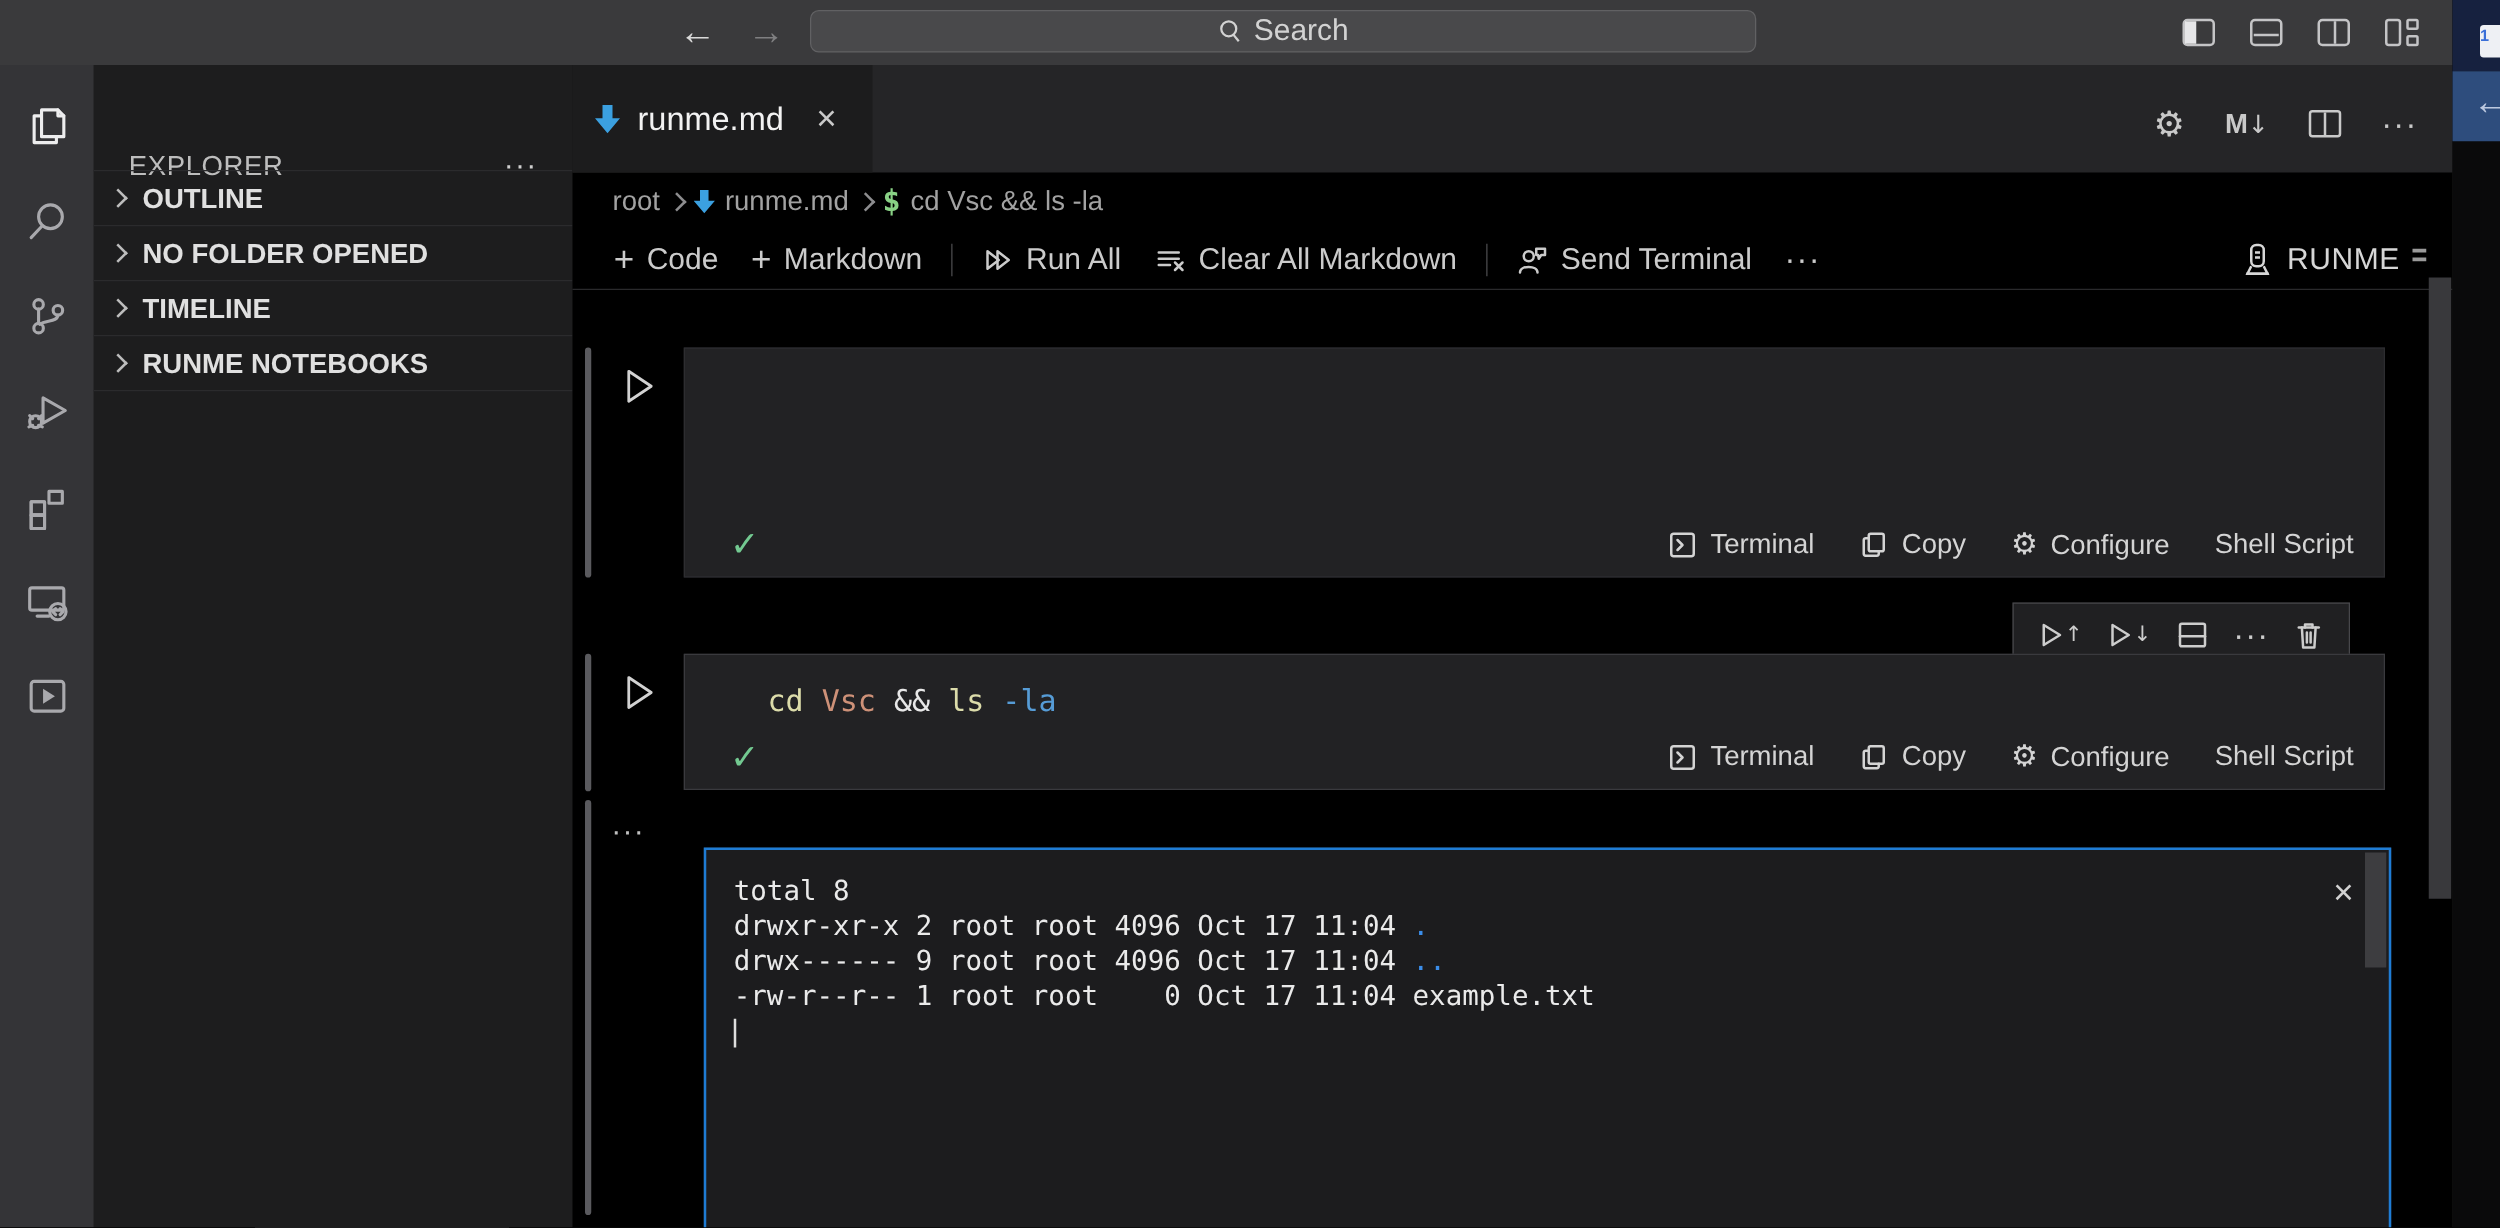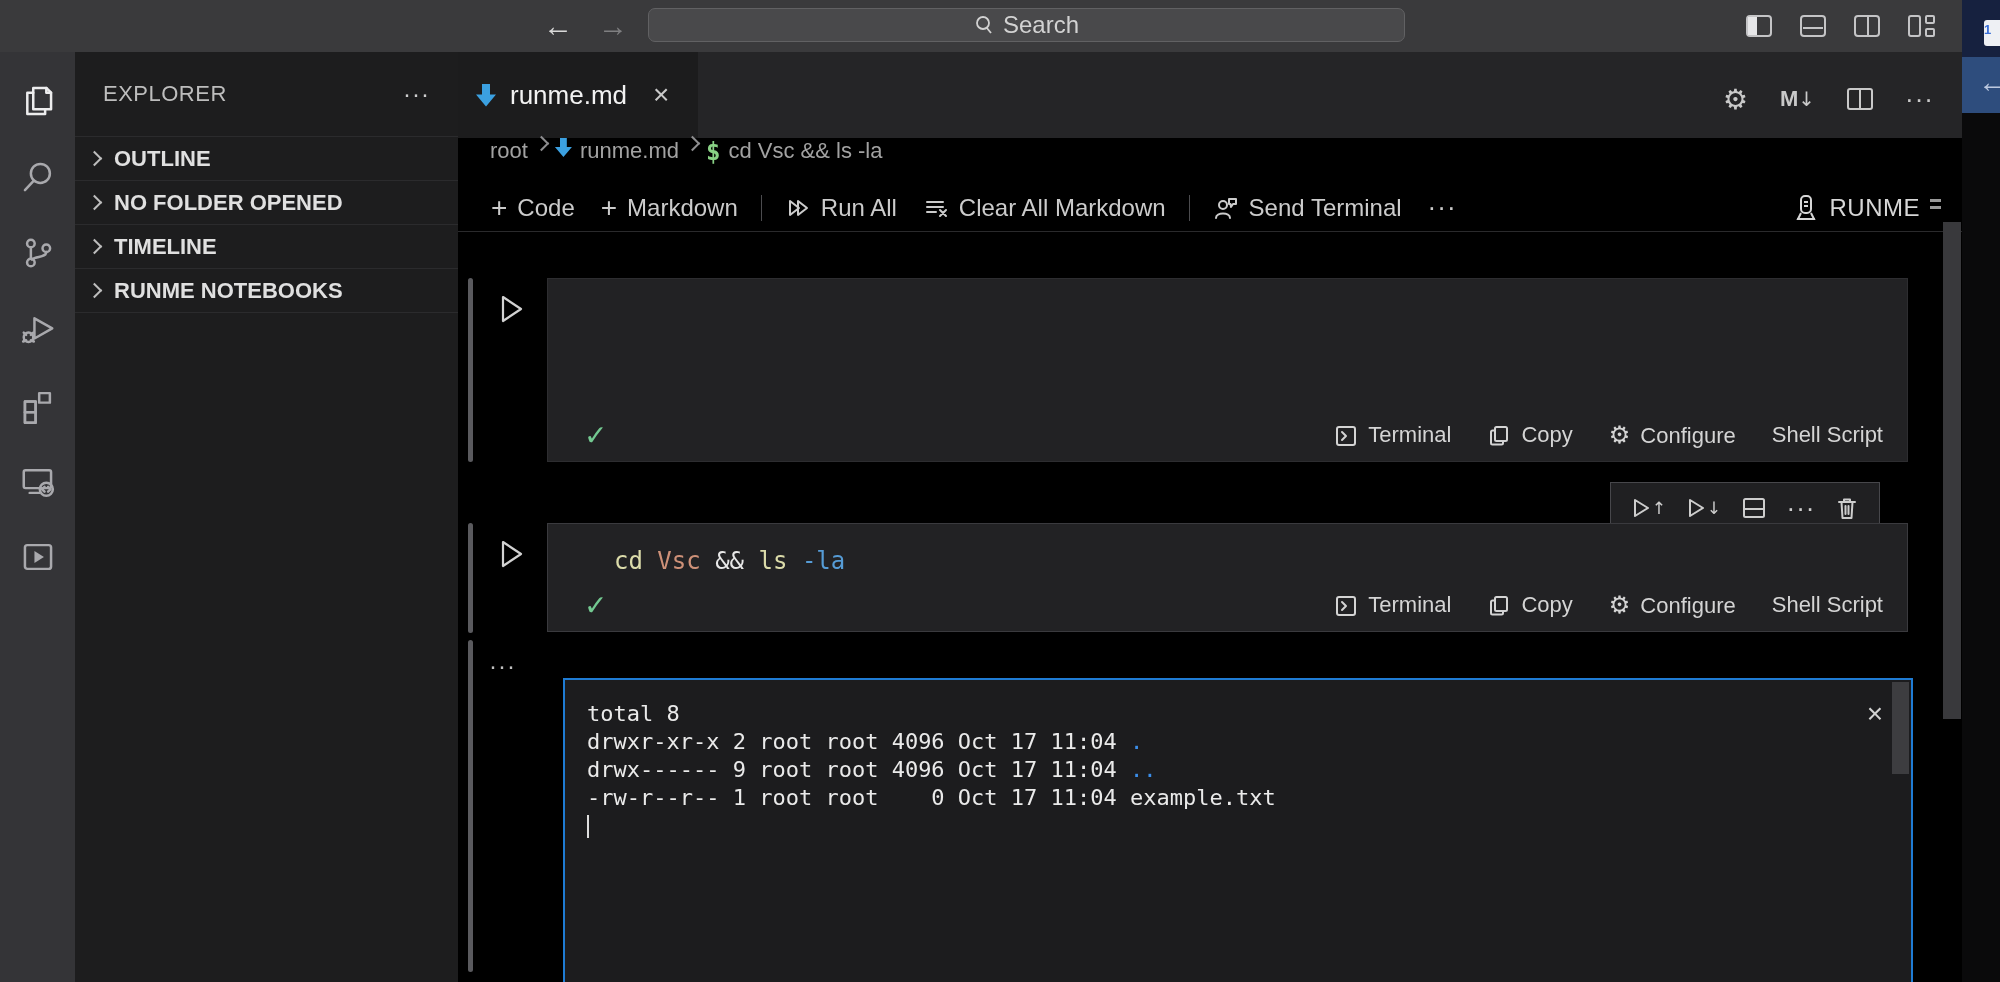--- a/index.html
+++ b/index.html
@@ -32,21 +32,21 @@
   .es-cal .day{font-size:13px;font-weight:bold;color:#3a6fd8;text-align:center;line-height:17px;}
   .es-mid{position:absolute;left:0;top:57px;width:38px;height:56px;background:#2e4d7d;}
   .es-arrow{position:absolute;left:16px;top:8px;font-size:30px;color:#bcc9e0;}
   
   .activitybar{position:absolute;left:0;top:52px;width:75px;height:930px;background:#343437;}
   .ab-item{position:absolute;left:0;width:75px;height:58px;display:flex;align-items:center;justify-content:center;color:#a9a9ad;}
   .ab-item.active{color:#ededee;}
   .ab-item svg{stroke:currentColor;fill:none;stroke-width:2.1;stroke-linecap:round;stroke-linejoin:round;}
   
   .sidebar{position:absolute;left:75px;top:52px;width:383px;height:930px;background:#1d1d1e;}
-  .sb-header{height:84px;display:flex;align-items:center;padding:0 28px;color:#bdbdbd;font-size:22px;letter-spacing:.5px;}
+  .sb-header{height:84px;display:flex;align-items:center;padding:0 28px;color:#bdbdbd;font-size:22px;letter-spacing:.5px;margin-top:39px;}
   .sb-more{margin-left:auto;color:#cfcfcf;font-size:24px;letter-spacing:1px;}
   .sb-sections{position:absolute;top:84px;left:0;right:0;border-top:1px solid #2b2b2d;}
   .sb-row{height:43px;display:flex;align-items:center;gap:14px;padding-left:14px;border-bottom:1px solid #2b2b2d;
           color:#e0e0e0;font-size:22px;font-weight:bold;}
   .chev{display:inline-block;width:9px;height:9px;border-right:2px solid #bdbdbd;border-bottom:2px solid #bdbdbd;
         transform:rotate(-45deg);flex:none;}
   .chev.dim{border-color:#8d8d8f;}
   
   .editor{position:absolute;left:458px;top:52px;width:1504px;height:930px;background:#000000;}
   .tabbar{position:absolute;left:0;top:0;width:100%;height:86px;background:#252527;}
@@ -57,21 +57,21 @@
   .runme-arrow.sm{width:17px;height:19px;}
   .tab-label{color:#f2f2f2;font-size:26px;}
   .tab-close{color:#c9c9c9;font-size:28px;margin-left:12px;}
   .tab-actions{position:absolute;right:28px;top:8px;height:78px;display:flex;gap:32px;align-items:center;color:#c9c9c9;}
   .ta-gear{font-size:28px;font-family:"DejaVu Sans",sans-serif;}
   .m-ic{font-size:22px;font-weight:bold;display:flex;align-items:center;}
   .m-ic .dn{font-weight:normal;font-size:20px;font-family:"DejaVu Sans",sans-serif;}
   .split-ic{width:26px;height:22px;border:2px solid #c9c9c9;border-radius:3px;position:relative;box-sizing:border-box;}
   .split-ic::before{content:"";position:absolute;top:0;bottom:0;left:10px;width:2px;background:#c9c9c9;}
   .dots{font-size:26px;letter-spacing:1px;}
-  .breadcrumbs{position:absolute;left:0;top:86px;width:100%;height:46px;display:flex;align-items:flex-start;
+  .breadcrumbs{position:absolute;left:0;top:86px;width:100%;height:46px;display:flex;align-items:center;
                gap:8px;padding-left:32px;font-size:22px;color:#a2a2a2;box-sizing:border-box;}
   .bc-prompt{color:#89d185;font-family:"DejaVu Sans Mono",monospace;font-size:24px;font-weight:bold;}
   .nbtoolbar{position:absolute;left:0;top:132px;width:100%;height:48px;display:flex;align-items:center;
              padding-left:20px;font-size:24px;color:#cbcbcb;border-bottom:1px solid #2a2a2c;box-sizing:border-box;}
   .tb-btn{display:flex;align-items:center;gap:10px;padding:0 13px;white-space:nowrap;}
   .tb-plus{font-size:28px;font-weight:300;line-height:24px;}
   .tb-sep{width:1px;height:26px;background:#4c4c4f;margin:0 10px;}
   .tb-btn svg{stroke:#cbcbcb;fill:none;stroke-width:2;stroke-linecap:round;stroke-linejoin:round;}
   .kernel{position:absolute;right:42px;top:0;height:48px;display:flex;align-items:center;gap:12px;
           font-size:24px;color:#d6d6d6;letter-spacing:.5px;}

